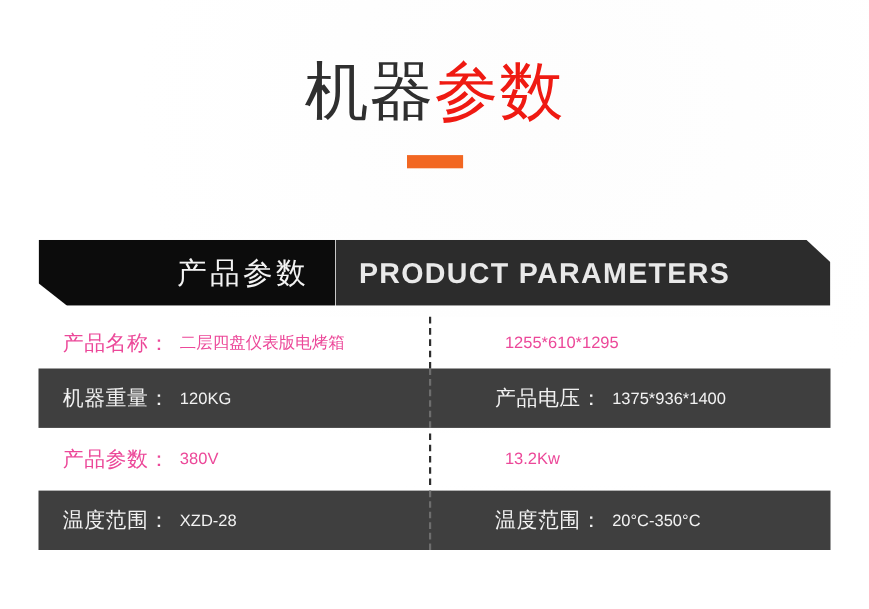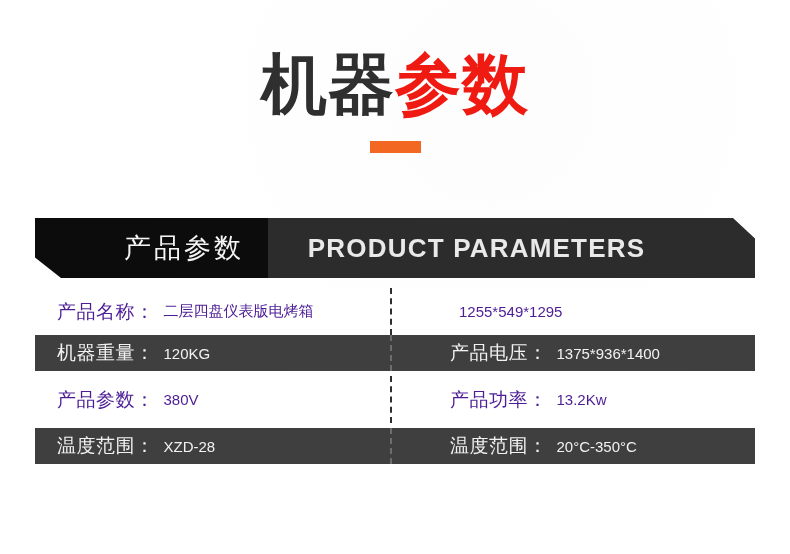--- a/index.html
+++ b/index.html
@@ -27,23 +27,23 @@
 
   
   .title-block {
     position: absolute;
     top: 48px;
     left: 0;
     width: 790px;
     text-align: center;
   }
   .title-text {
-    font-size: 66px;
+    font-size: 58px;
     line-height: 72px;
-    font-weight: bold;
+    font-weight: normal;
     letter-spacing: 1px;
     white-space: nowrap;
   }
   .title-dark { color: #2f2f2f; }
   .title-accent { color: #ef1a12; }
 
   .title-rule {
     position: absolute;
     top: 141px;
     left: 370px;
@@ -61,21 +61,21 @@
   }
 
   .spec-header {
     position: relative;
     height: 60px;
     display: flex;
     align-items: stretch;
   }
   .spec-header-cn {
     position: relative;
-    width: 233px;
+    width: 270px;
     background: #0c0c0c;
     display: flex;
     align-items: center;
     justify-content: flex-end;
     padding-right: 24px;
     box-sizing: border-box;
     clip-path: polygon(0 0, 100% 0, 100% 100%, 26px 100%, 0 66%);
   }
   .spec-header-cn-label {
     color: #f4f4f4;
@@ -101,27 +101,27 @@
   }
 
   .spec-row {
     position: relative;
     display: flex;
     height: 45px;
     align-items: center;
   }
   .spec-row.light {
     background: #ffffff;
-    color: #4c1d95;
+    color: #ec4899;
     height: 47px;
   }
   .spec-row.dark {
     background: #3f3f3f;
     color: #f2f2f2;
-    height: 36px;
+    height: 54px;
   }
   .spec-row.spacer-top { margin-top: 10px; }
   .spec-row.gap { margin-top: 5px; }
 
   .spec-cell {
     display: flex;
     align-items: baseline;
     box-sizing: border-box;
     height: 100%;
   }
@@ -174,21 +174,21 @@
     </div>
   </div>
 
   <div class="spec-row light spacer-top">
     <div class="spec-cell left">
       <span class="spec-key">产品名称：</span>
       <span class="spec-val">二层四盘仪表版电烤箱</span>
     </div>
     <div class="spec-divider"></div>
     <div class="spec-cell right">
-      <span class="spec-val">1255*549*1295</span>
+      <span class="spec-val">1255*610*1295</span>
     </div>
   </div>
 
   <div class="spec-row dark">
     <div class="spec-cell left">
       <span class="spec-key">机器重量：</span>
       <span class="spec-val">120KG</span>
     </div>
     <div class="spec-divider"></div>
     <div class="spec-cell right">
@@ -197,21 +197,20 @@
     </div>
   </div>
 
   <div class="spec-row light gap">
     <div class="spec-cell left">
       <span class="spec-key">产品参数：</span>
       <span class="spec-val">380V</span>
     </div>
     <div class="spec-divider"></div>
     <div class="spec-cell right">
-      <span class="spec-key">产品功率：</span>
       <span class="spec-val">13.2Kw</span>
     </div>
   </div>
 
   <div class="spec-row dark gap">
     <div class="spec-cell left">
       <span class="spec-key">温度范围：</span>
       <span class="spec-val">XZD-28</span>
     </div>
     <div class="spec-divider"></div>

